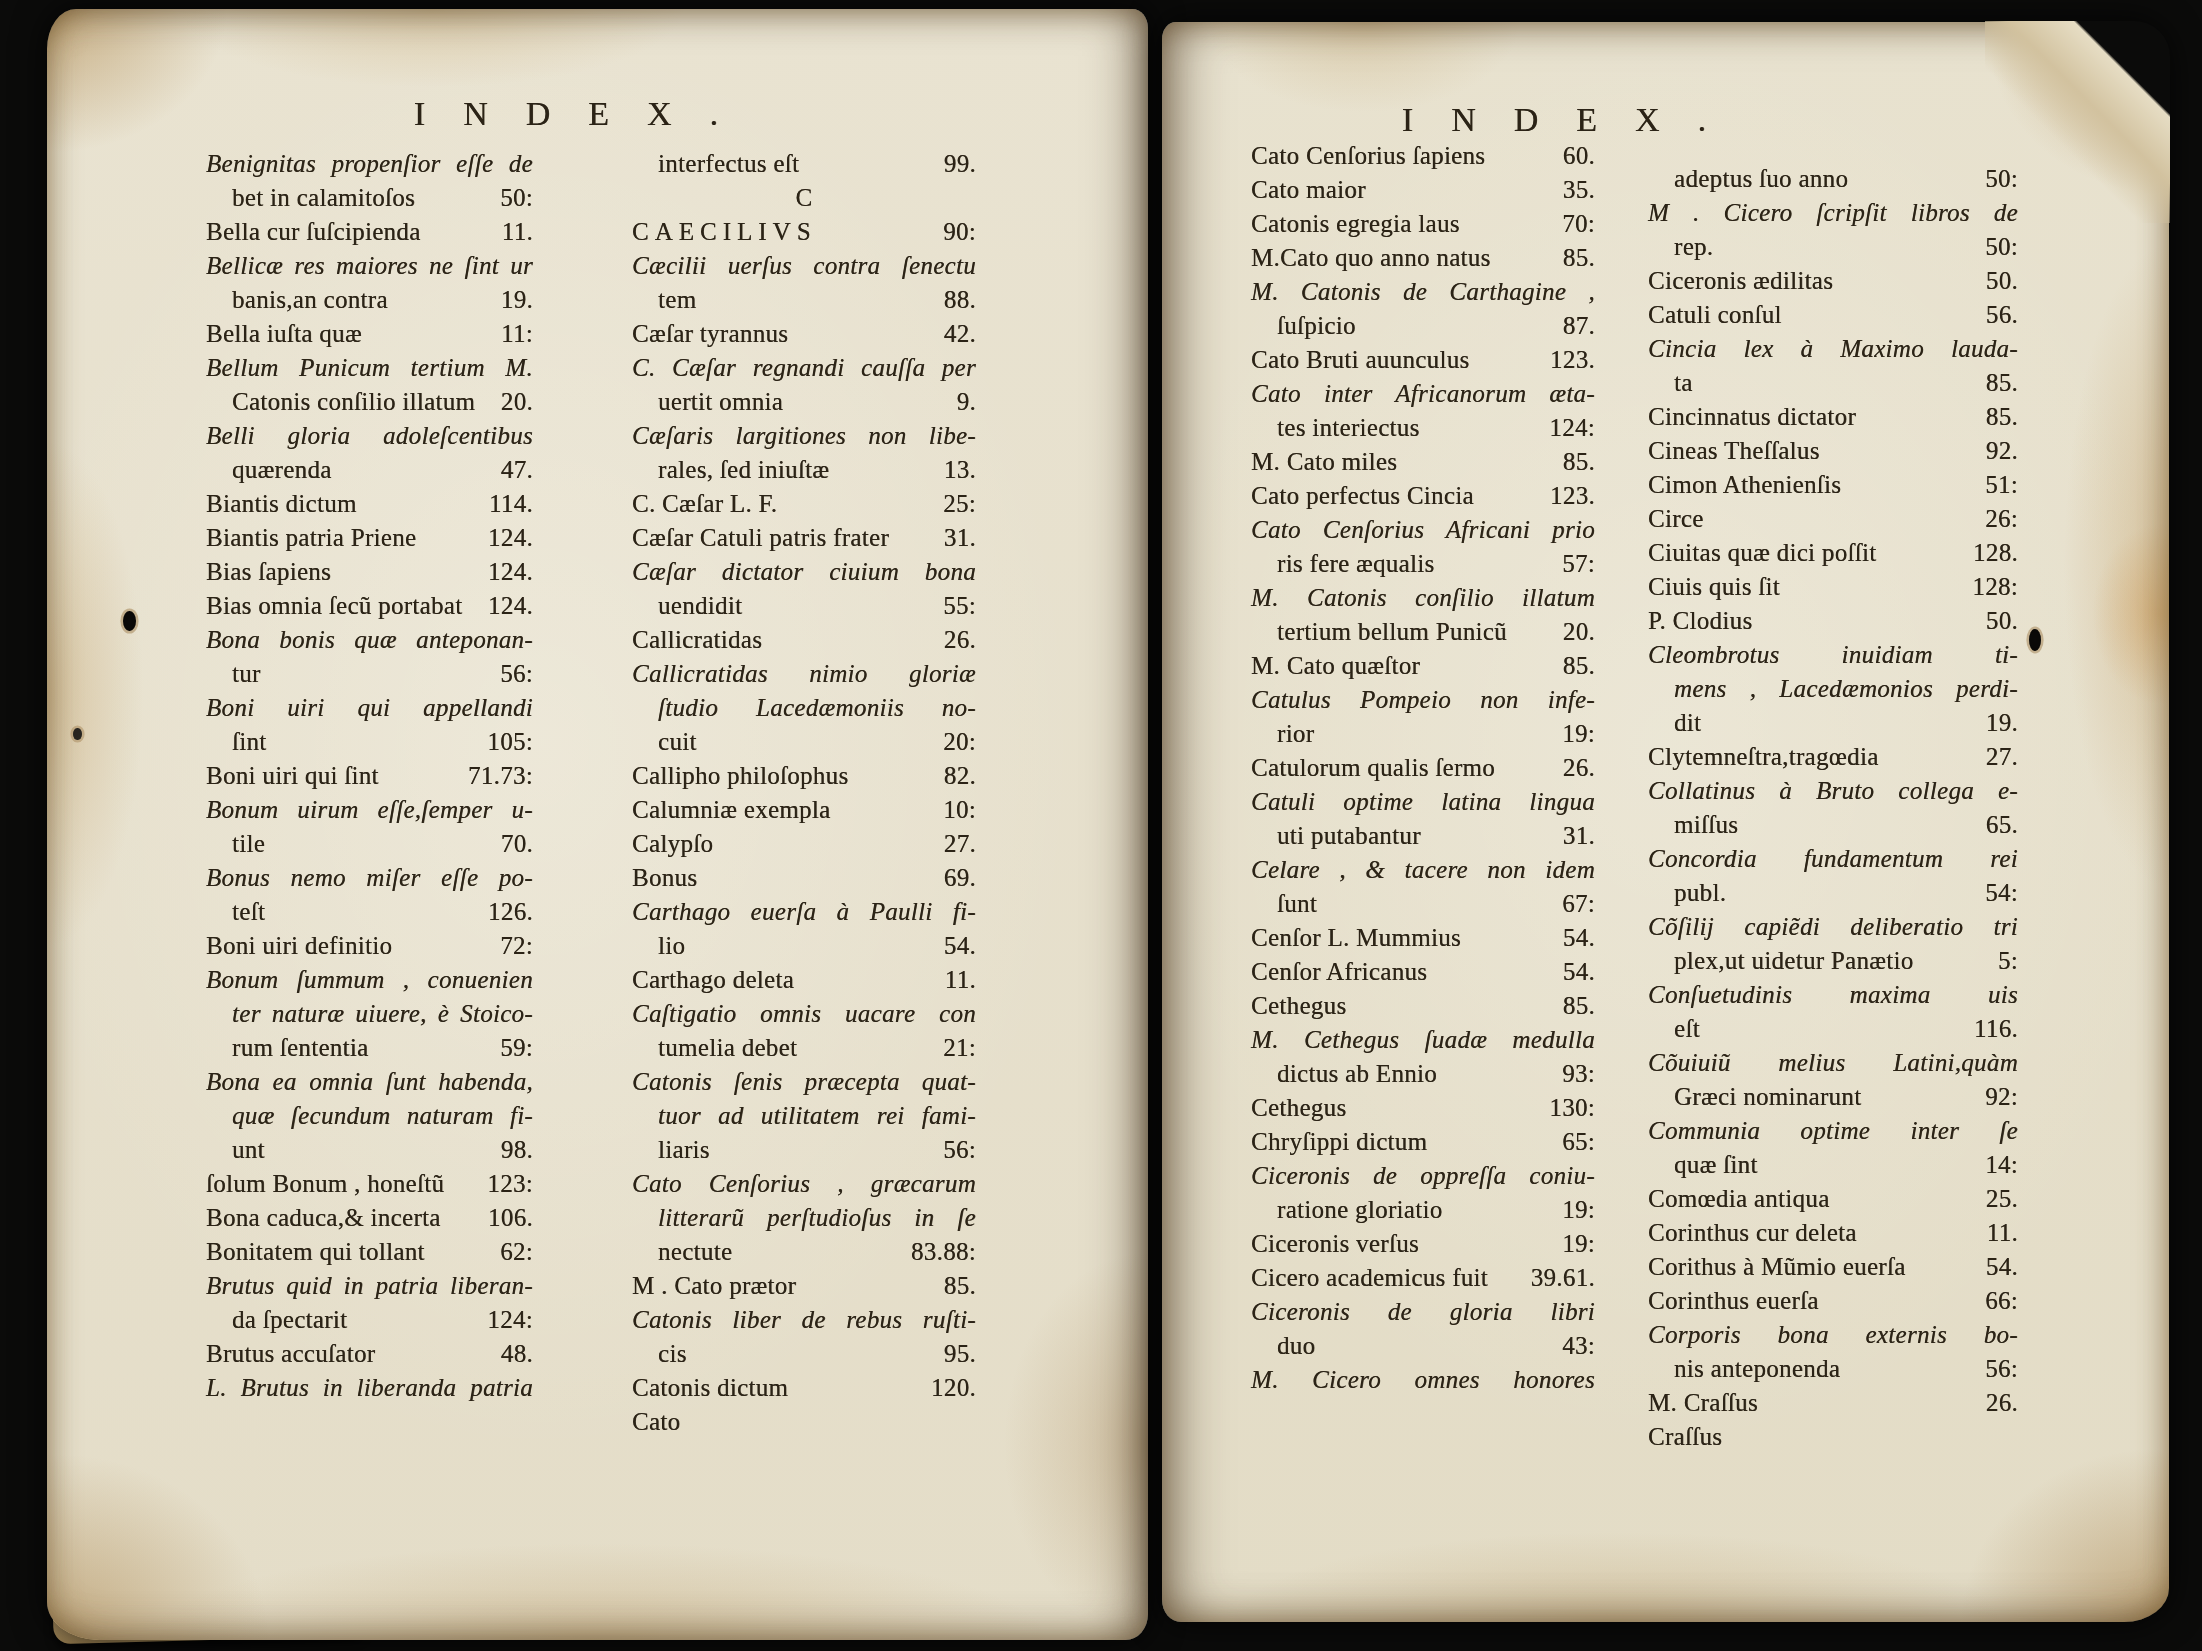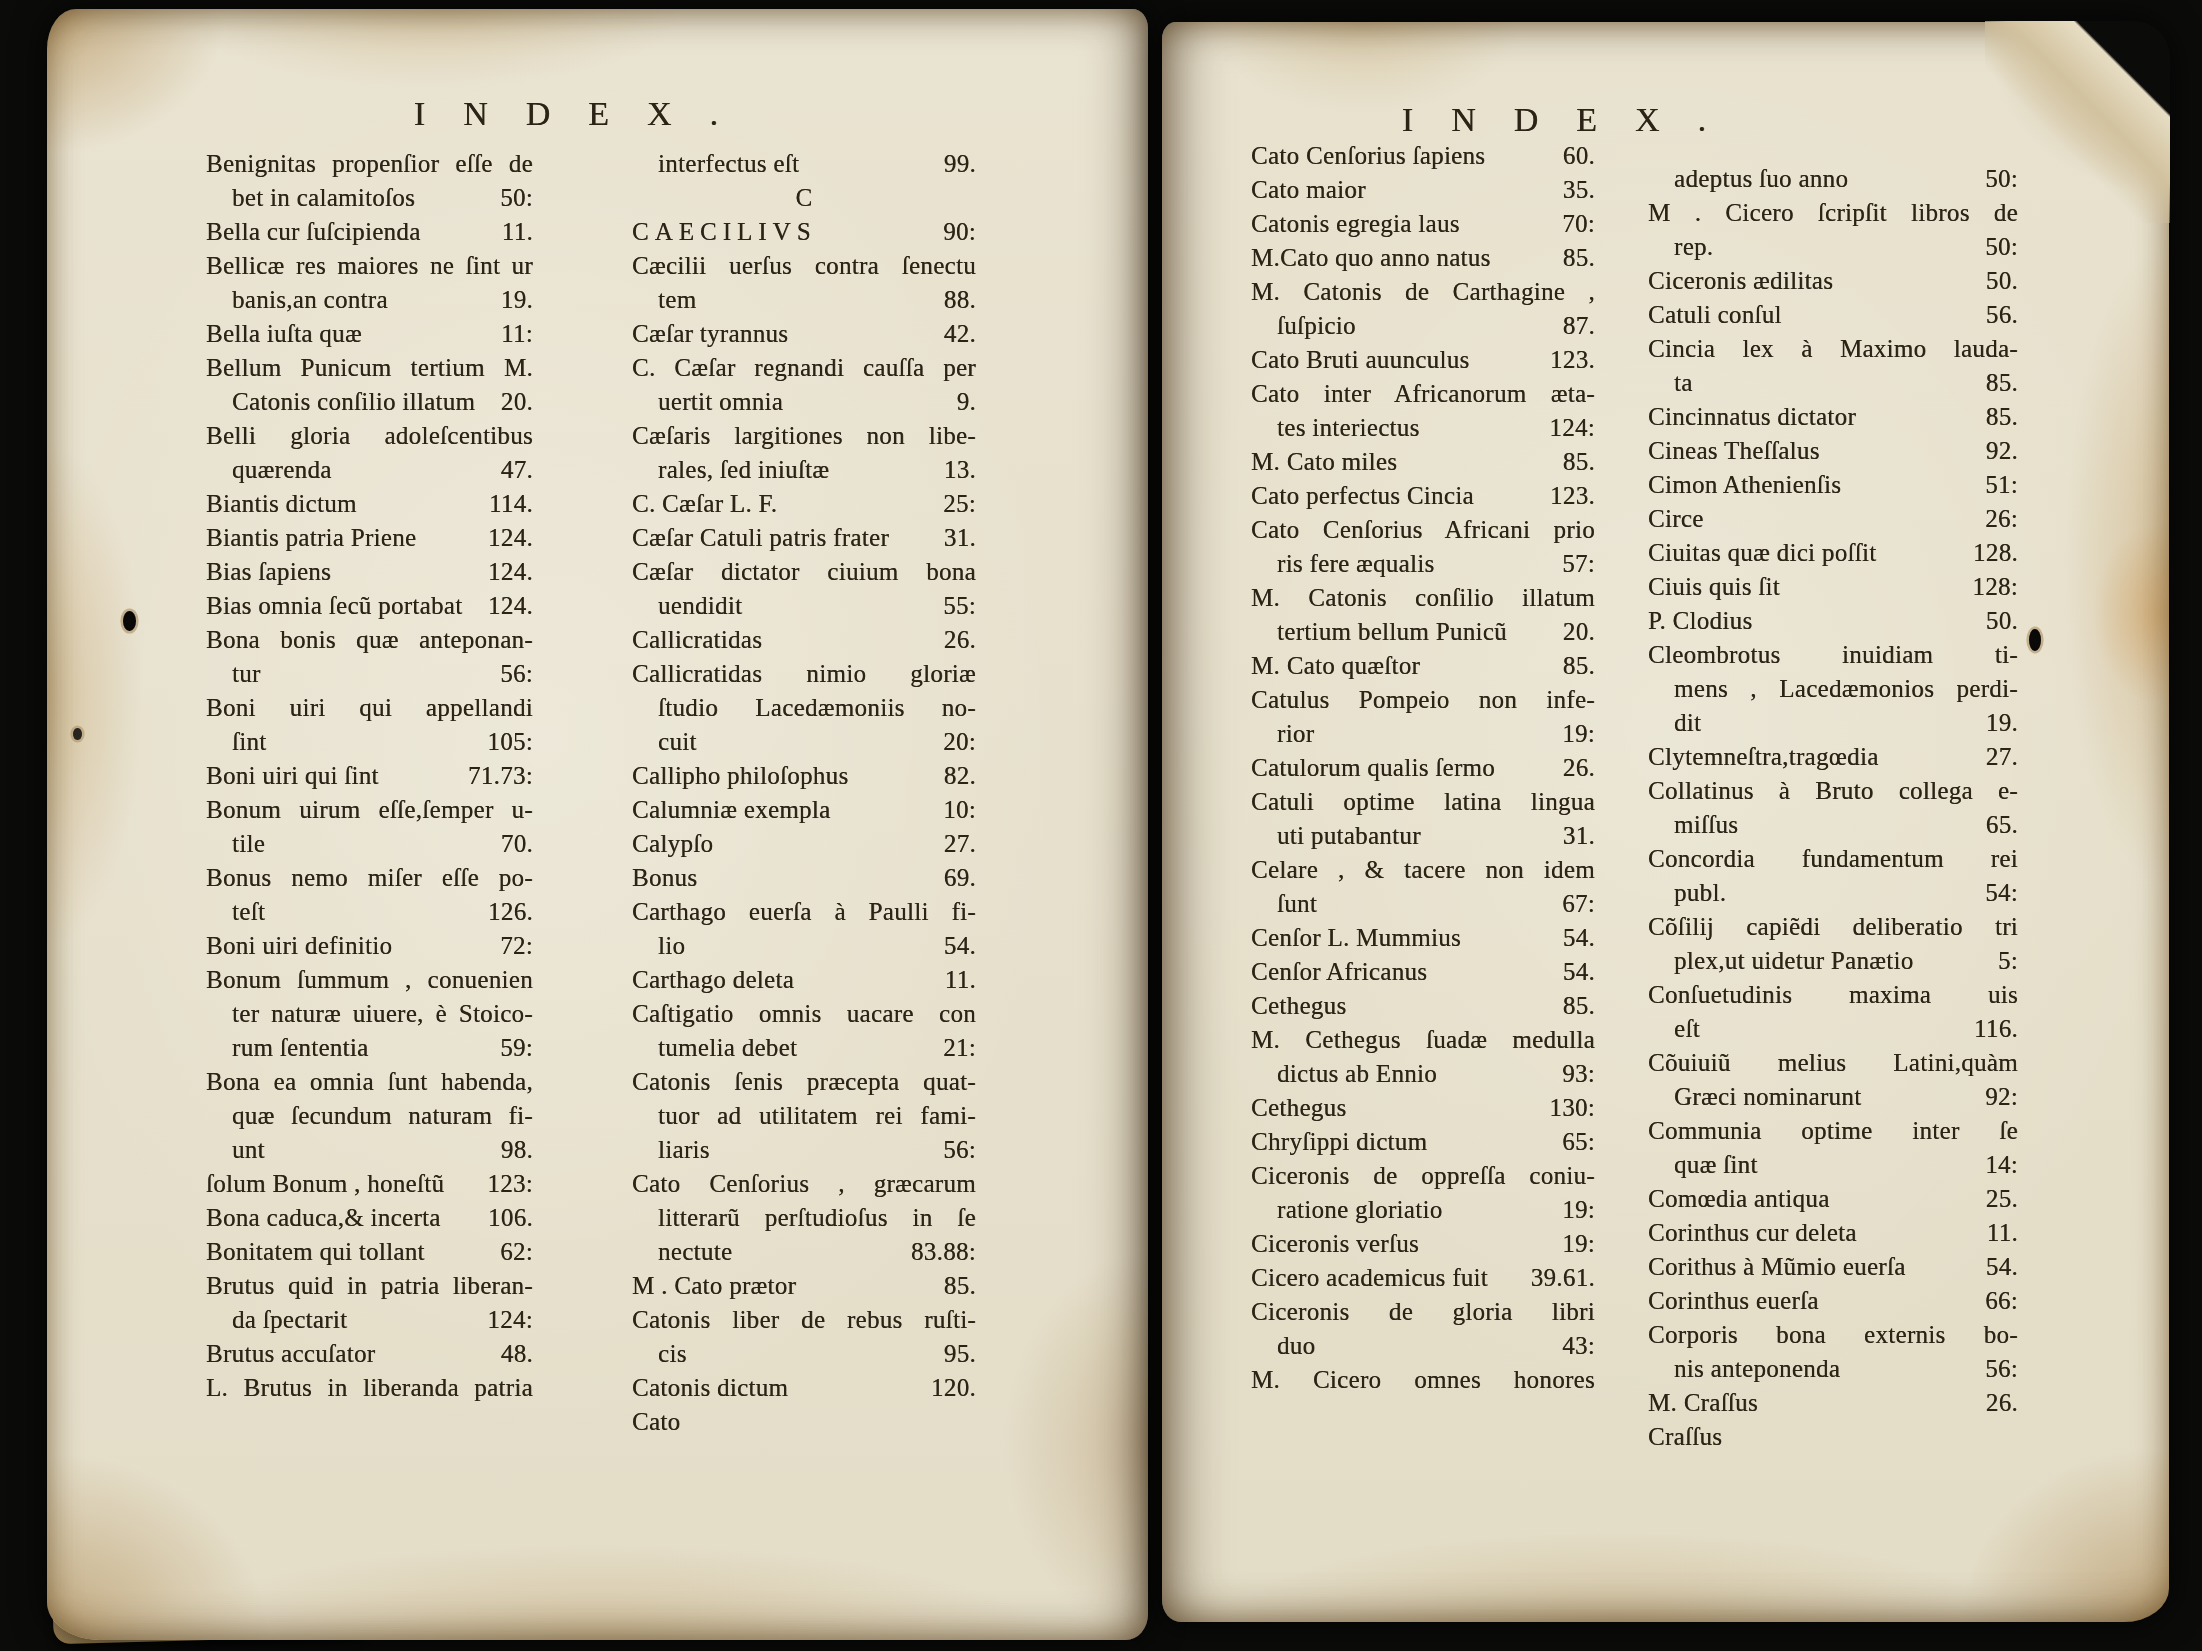--- a/index.html
+++ b/index.html
@@ -65,21 +65,21 @@
   .cols{position:absolute;display:flex;font-size:25px;letter-spacing:0.3px;
     text-shadow:0.3px 0.3px 0.4px rgba(43,35,22,.75);}
   .page-left  .cols{top:138px;left:159px;}
   .page-right .cols{top:117px;left:41px;}
   .page-left  .col1{width:327px;margin-right:99px;}
   .page-left  .col2{width:344px;}
   .page-right .col1{width:344px;margin-right:53px;margin-left:48px;}
   .page-right .col2{width:370px;margin-top:23px;}
 
   .line{display:flex;height:34px;line-height:34px;white-space:pre;}
-  .line.jst{display:block;text-align:justify;text-align-last:justify;white-space:normal;}
+  .line.jst{display:block;text-align:justify;text-align-last:justify;white-space:normal;font-style:italic;}
   .line.ind{padding-left:26px;}
   .line.ctr{display:block;text-align:center;text-align-last:center;padding-left:0;}
   .line.cw{}
   .line.sp .t{letter-spacing:6px;}
   .n{margin-left:auto;padding-left:8.6px;}
 </style>
 </head>
 <body>
 
 <div class="stage">

